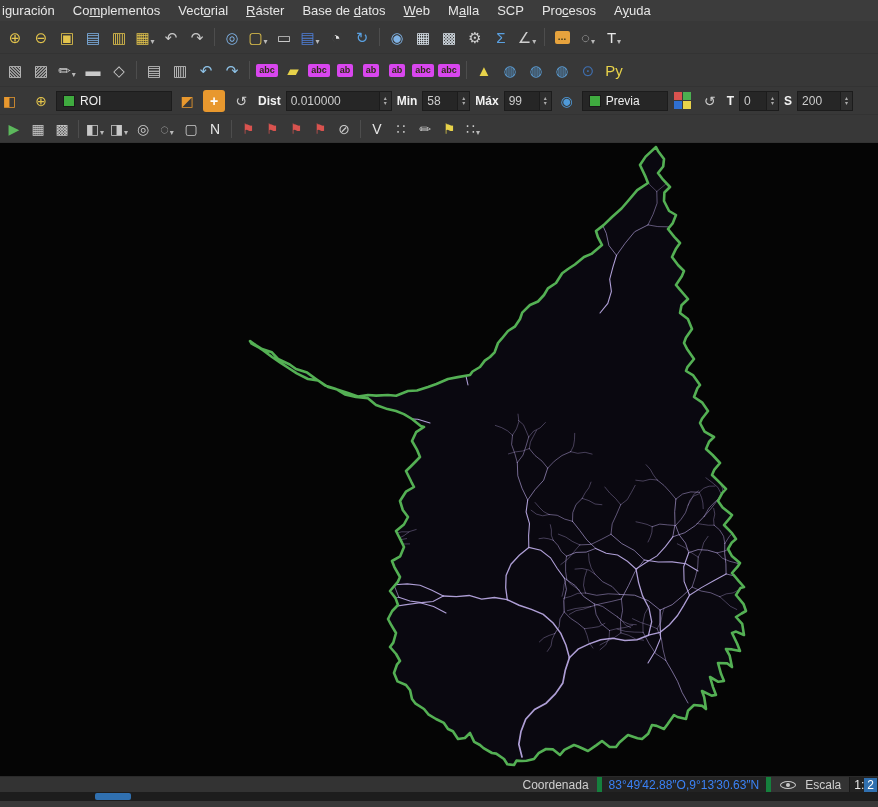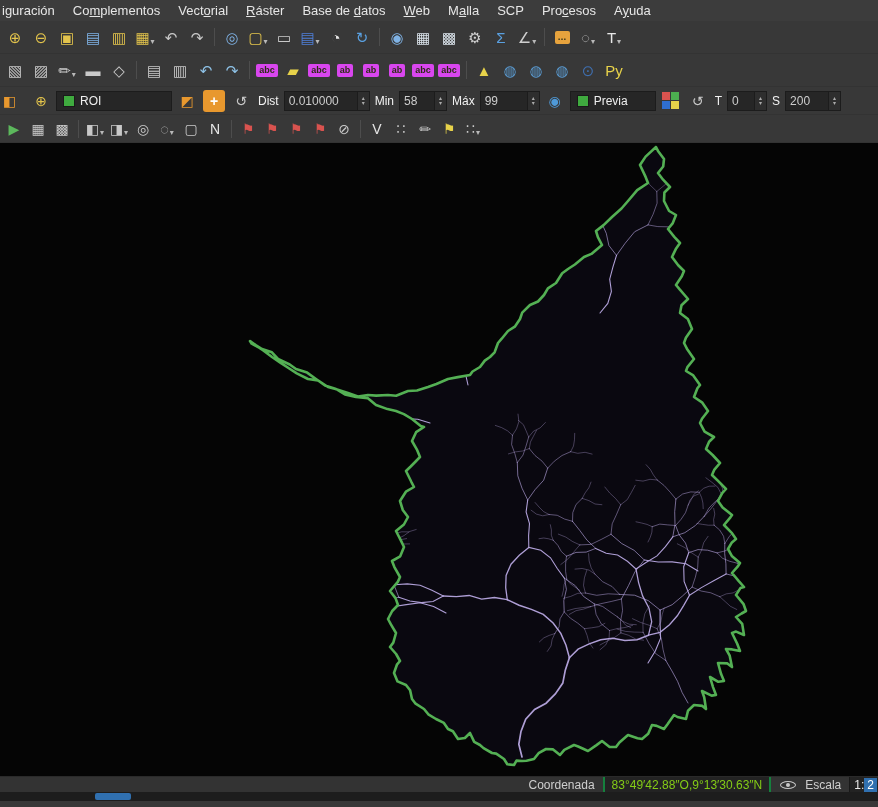--- a/index.html
+++ b/index.html
@@ -15,33 +15,33 @@
   .tb-work{height:28px}
   .tool{width:24px;height:24px;display:inline-flex;align-items:center;justify-content:center;margin:0 1px;border-radius:3px;position:relative;flex:none}
   .tb-scp .tool,.tb-work .tool{width:22px;height:22px}
   .glyph{font-size:15px;line-height:1}
   .tb-scp .glyph,.tb-work .glyph{font-size:14px}
   .caret{font-size:8px;color:#b9b9b9;margin-left:1px;align-self:flex-end;padding-bottom:3px}
   .sep{width:1px;height:18px;background:#4d4d4d;margin:0 4px;flex:none}
   .abadge{background:#d946ef;color:#2c2c14;font-size:9px;font-weight:bold;padding:2px 3px;border-radius:2px;line-height:1}
   .combo{display:inline-flex;align-items:center;gap:5px;background:#262626;border:1px solid #1c1c1c;height:20px;padding:0 6px;color:#eeeeee;font-size:12px;flex:none}
   .swatch{width:12px;height:12px;border:1px solid #1a1a1a;flex:none}
-  .lbl{color:#f2f2f2;font-weight:normal;font-size:12px;margin:0 2px;flex:none}
+  .lbl{color:#f2f2f2;font-weight:bold;font-size:12px;margin:0 2px;flex:none}
   .spin{display:inline-flex;align-items:stretch;background:#262626;border:1px solid #1c1c1c;height:20px;flex:none;overflow:hidden}
   .spin-val{color:#cdcdcd;font-size:12px;padding:2px 4px;flex:1;white-space:nowrap}
   .spin-btns{display:flex;flex-direction:column;justify-content:center;width:12px;background:#2e2e2e;border-left:1px solid #1c1c1c}
   .spin-btns span{font-size:6px;line-height:5px;color:#aaaaaa;text-align:center}
   .orange-btn{width:22px;height:18px;border-radius:3px;color:#ffffff;font-weight:bold;font-size:14px;display:inline-flex;align-items:center;justify-content:center}
   .cut{width:13px;overflow:hidden;justify-content:flex-start}
   .quad{display:grid;grid-template-columns:8px 8px;grid-template-rows:8px 8px;gap:1px}
   .quad span{display:block;width:8px;height:8px}
   .map-area{position:relative;width:878px;height:633px;background:#050505}
   .map-area svg{position:absolute;left:0;top:0}
   .statusbar{height:16px;background:#333333;display:flex;align-items:center;justify-content:flex-end;gap:8px;color:#cfcfcf;font-size:12px;overflow:hidden;border-top:1px solid #2a2a2a}
-  .coordbox{background:#232323;border:2px solid #15803d;color:#84cc16;padding:1px 7px;white-space:nowrap;flex:none}
+  .coordbox{background:#232323;border:5px solid #15803d;color:#3b82f6;padding:1px 7px;white-space:nowrap;flex:none}
   .scalebox{background:#232323;border:1px solid #191919;color:#e8e8e8;padding:1px 4px;display:inline-flex;min-width:30px;margin-right:-4px;flex:none}
   .scalesel{color:#ffffff;padding:0 3px}
   .eye{width:18px;height:14px;position:relative;display:inline-block;flex:none}
   .eye::before{content:"";position:absolute;left:1px;right:1px;top:3px;bottom:3px;border:1px solid #c9c9c9;border-radius:50%}
   .eye::after{content:"";position:absolute;left:7px;top:5px;width:4px;height:4px;background:#c9c9c9;border-radius:50%}
   .bottomstrip{height:9px;background:#1d1d1d;position:relative}
   .taskbar-active{position:absolute;left:95px;top:1px;width:36px;height:7px;border-radius:2px}
 </style>
 </head>
 <body>
@@ -232,37 +232,37 @@
     <span class="tool">
         <span class="glyph" style="color: rgb(232, 152, 46);">◩</span>
       </span>
     <span class="tool orange-btn" style="background: rgb(232, 152, 46);">
         <span>+</span>
       </span>
     <span class="tool">
         <span class="glyph" style="color: rgb(201, 201, 201);">↺</span>
       </span>
     <span class="lbl">Dist</span>
-    <span class="spin" style="width:86px">
+    <span class="spin" style="width:106px">
       <span class="spin-val">0.010000</span>
       <span class="spin-btns">
           <span>▴</span>
           <span>▾</span>
         </span>
     </span>
     <span class="lbl">Min</span>
     <span class="spin" style="width:48px">
       <span class="spin-val">58</span>
       <span class="spin-btns">
           <span>▴</span>
           <span>▾</span>
         </span>
     </span>
     <span class="lbl">Máx</span>
-    <span class="spin" style="width:60px">
+    <span class="spin" style="width:48px">
       <span class="spin-val">99</span>
       <span class="spin-btns">
           <span>▴</span>
           <span>▾</span>
         </span>
     </span>
     <span class="tool">
         <span class="glyph" style="color: rgb(79, 154, 217);">◉</span>
       </span>
     <span class="combo" style="width:86px">

